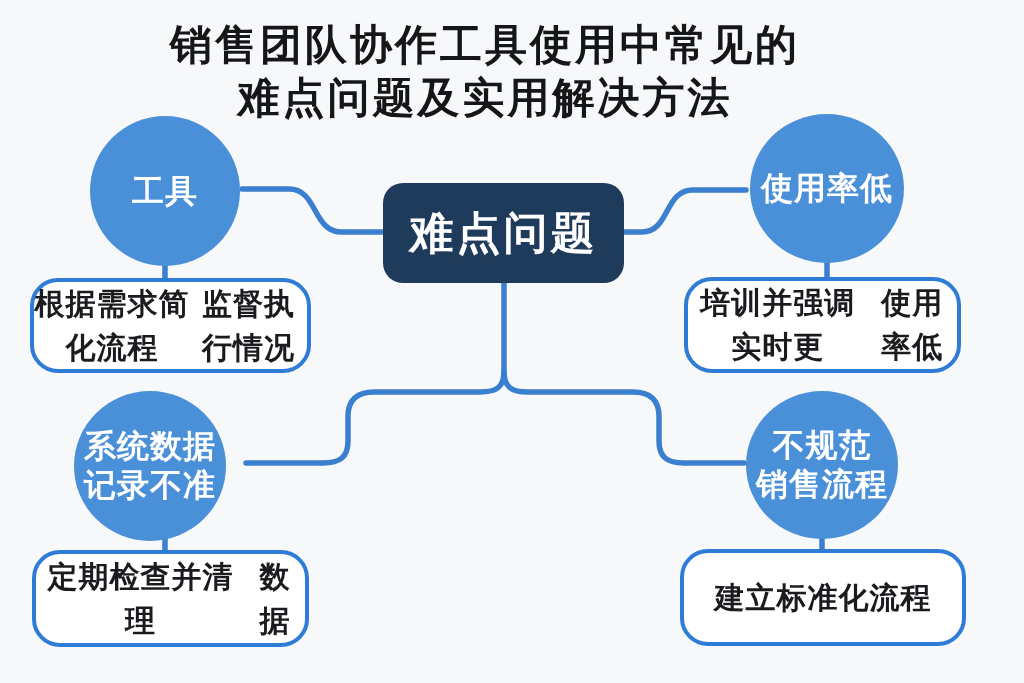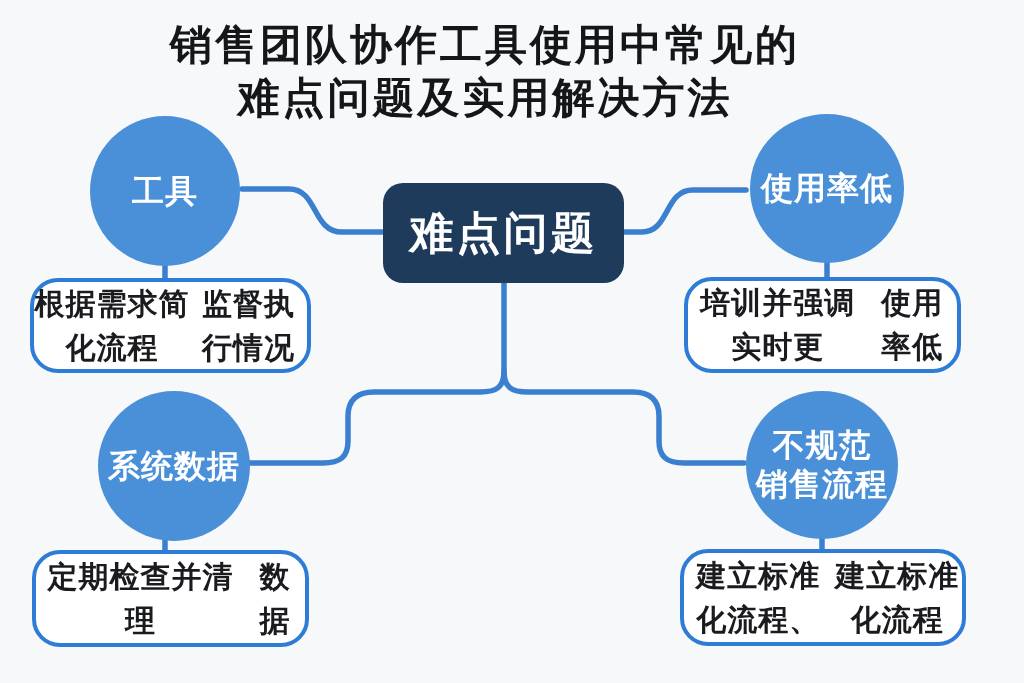--- a/index.html
+++ b/index.html
@@ -38,21 +38,21 @@
     border-radius:50%;
     display:flex;flex-direction:column;
     justify-content:center;
     color:var(--circle_text,#ffffff);
     font-size:32px;font-weight:700;
     line-height:39px;letter-spacing:1px;
     text-align:center;
   }
   .circle.c0{left:90px;top:116px;width:150px;height:150px;}
   .circle.c1{left:750px;top:114px;width:154px;height:149px;}
-  .circle.c2{left:98px;top:391px;width:152px;height:150px;}
+  .circle.c2{left:74px;top:391px;width:152px;height:150px;}
   .circle.c3{left:746px;top:391px;width:152px;height:148px;}
   .condensed{
     display:inline-block;
     transform:scaleX(0.38);
     transform-origin:left center;
     letter-spacing:0;
     margin-left:1px;
   }
   
   .sbox{
@@ -111,20 +111,21 @@
   <div class="circle c0">
     <span>工具</span>
   </div>
 
   <div class="circle c1">
     <span>使用率低</span>
   </div>
 
   <div class="circle c2">
     <span>系统数据</span>
+    <span>记录不准</span>
   </div>
 
   <div class="circle c3">
     <span>不规范</span>
     <span>销售流程</span>
   </div>
 
   <div class="sbox b0">
     <span>根据需求简化流程</span>
     <span>监督执行情况</span>
@@ -134,17 +135,16 @@
     <span>培训并强调实时更</span>
     <span>使用率低</span>
   </div>
 
   <div class="sbox b2">
     <span>定期检查并清理</span>
     <span>数据</span>
   </div>
 
   <div class="sbox b3">
-    <span>建立标准化流程、</span>
     <span>建立标准化流程</span>
   </div>
 
 </div>
 
 </body></html>

